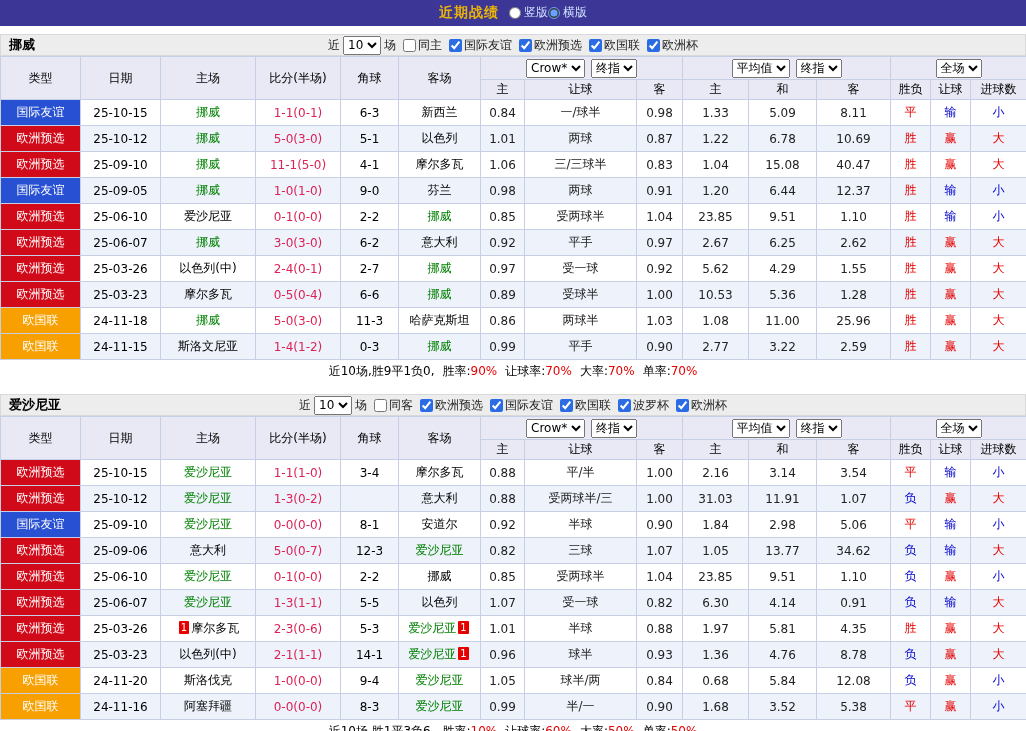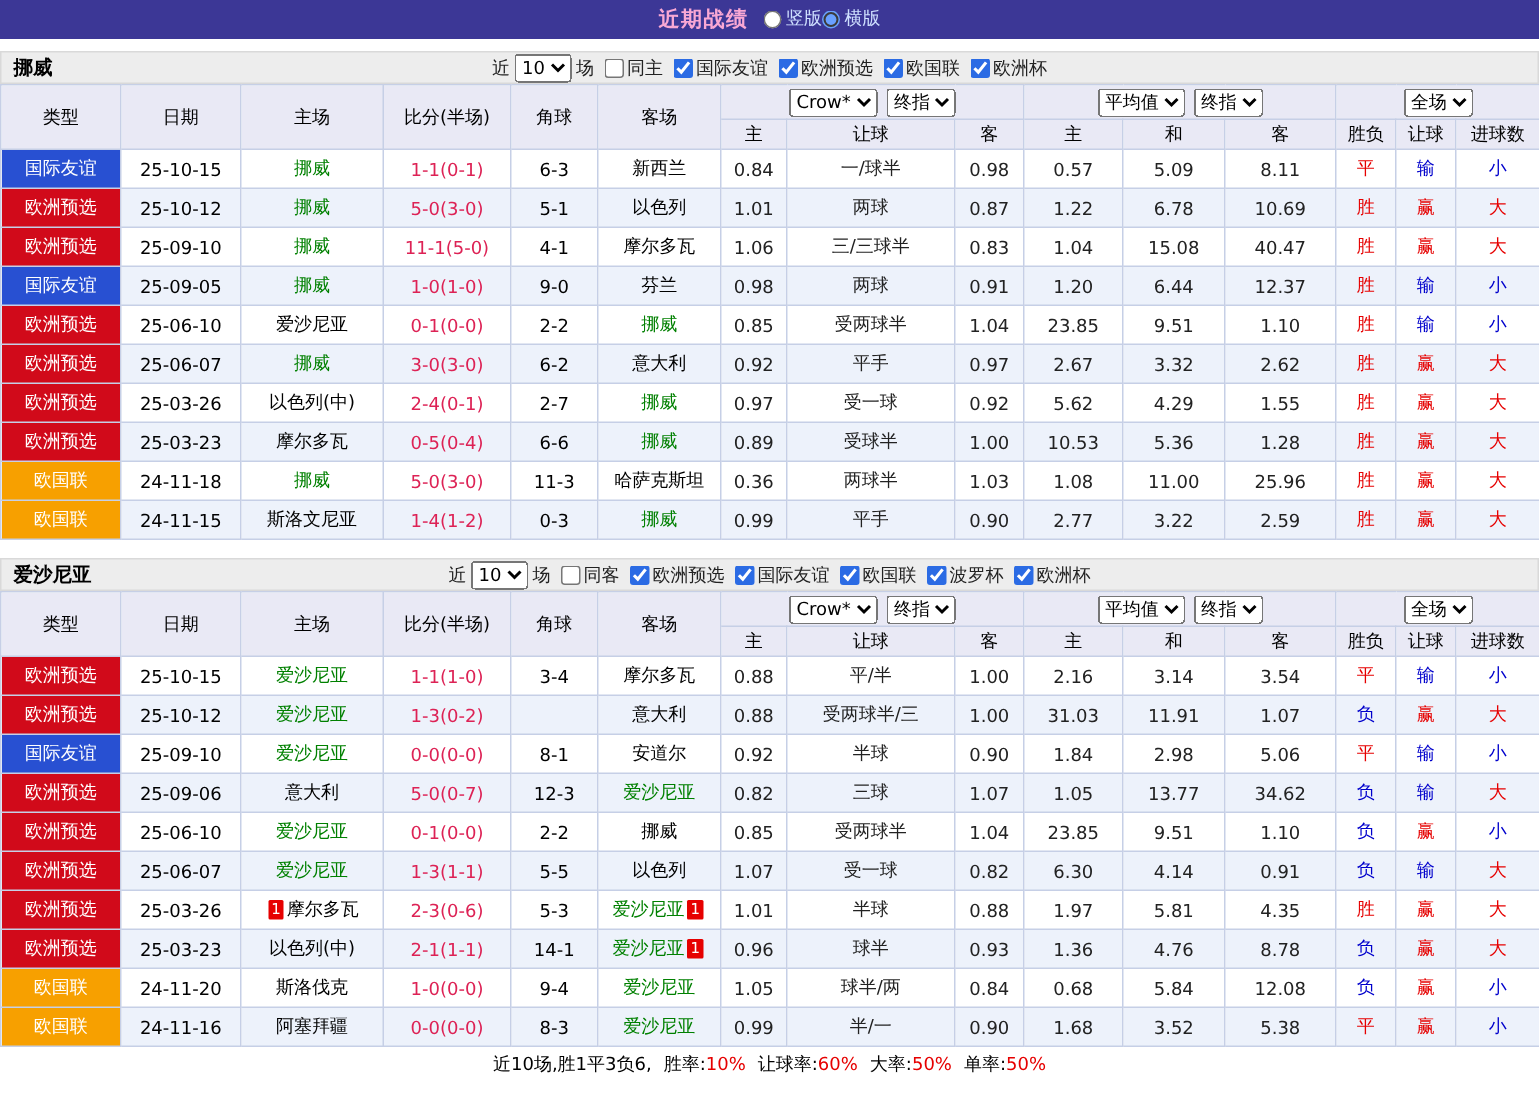--- a/index.html
+++ b/index.html
@@ -1,20 +1,20 @@
 <!DOCTYPE html>
 <html style="--topbar: #3c3796; --focal: #008000; --score: #dd2255; --pos: #e60000; --neg: #0000cc;"><head>
 <meta charset="utf-8">
 <style>
   * { box-sizing: border-box; margin: 0; padding: 0; }
   html, body { width: 1026px; background: #fff; }
   body { font-family: "DejaVu Sans", "Liberation Sans", sans-serif; font-size: 12px; color: #222; }
 
   .topbar { height: 26px; background: var(--topbar, #3c3796); display: flex; align-items: center; justify-content: center; gap: 10px; }
-  .topbar .title { color: #f9a8d4; font-weight: bold; font-size: 14px; letter-spacing: 1px; }
+  .topbar .title { color: #eab308; font-weight: bold; font-size: 14px; letter-spacing: 1px; }
   .topbar label { color: #cfe0ff; display: inline-flex; align-items: center; gap: 3px; cursor: pointer; }
   .topbar input[type=radio] { width: 12px; height: 12px; accent-color: #6aa0ff; margin: 0; }
 
   .section { margin-top: 8px; }
   .section + .section { margin-top: 12px; }
 
   .section-bar { position: relative; height: 22px; background: #ededed; border: 1px solid #d9d9d9; display: flex; align-items: center; }
   .team-name { position: absolute; left: 8px; font-weight: bold; font-size: 13px; color: #000; }
   .controls { margin: 0 auto; display: inline-flex; align-items: center; }
   .controls .cb { display: inline-flex; align-items: center; margin-left: 7px; cursor: pointer; }
@@ -131,21 +131,21 @@
           <tr>
             <td class="type" style="background:#2850d2">国际友谊</td>
             <td class="date">25-10-15</td>
             <td><span class="team focal">挪威</span></td>
             <td class="score">1-1(0-1)</td>
             <td class="corner">6-3</td>
             <td><span class="team">新西兰</span></td>
             <td>0.84</td>
             <td>一/球半</td>
             <td>0.98</td>
-            <td>0.57</td>
+            <td>1.33</td>
             <td>5.09</td>
             <td>8.11</td>
             <td class="t-red">平</td>
             <td class="t-blue">输</td>
             <td class="t-blue">小</td>
           </tr>
           <tr>
             <td class="type" style="background:#d10a1a">欧洲预选</td>
             <td class="date">25-10-12</td>
             <td><span class="team focal">挪威</span></td>
@@ -217,21 +217,21 @@
             <td class="type" style="background:#d10a1a">欧洲预选</td>
             <td class="date">25-06-07</td>
             <td><span class="team focal">挪威</span></td>
             <td class="score">3-0(3-0)</td>
             <td class="corner">6-2</td>
             <td><span class="team">意大利</span></td>
             <td>0.92</td>
             <td>平手</td>
             <td>0.97</td>
             <td>2.67</td>
-            <td>3.32</td>
+            <td>6.25</td>
             <td>2.62</td>
             <td class="t-red">胜</td>
             <td class="t-red">赢</td>
             <td class="t-red">大</td>
           </tr>
           <tr>
             <td class="type" style="background:#d10a1a">欧洲预选</td>
             <td class="date">25-03-26</td>
             <td><span class="team">以色列(中)</span></td>
             <td class="score">2-4(0-1)</td>
@@ -264,21 +264,21 @@
             <td class="t-red">赢</td>
             <td class="t-red">大</td>
           </tr>
           <tr>
             <td class="type" style="background:#f7a000">欧国联</td>
             <td class="date">24-11-18</td>
             <td><span class="team focal">挪威</span></td>
             <td class="score">5-0(3-0)</td>
             <td class="corner">11-3</td>
             <td><span class="team">哈萨克斯坦</span></td>
-            <td>0.36</td>
+            <td>0.86</td>
             <td>两球半</td>
             <td>1.03</td>
             <td>1.08</td>
             <td>11.00</td>
             <td>25.96</td>
             <td class="t-red">胜</td>
             <td class="t-red">赢</td>
             <td class="t-red">大</td>
           </tr>
           <tr>
@@ -293,20 +293,21 @@
             <td>0.90</td>
             <td>2.77</td>
             <td>3.22</td>
             <td>2.59</td>
             <td class="t-red">胜</td>
             <td class="t-red">赢</td>
             <td class="t-red">大</td>
           </tr>
         </tbody>
       </table>
+      <div class="summary"><span>近10场,胜9平1负0,</span><span class="slabel">胜率:</span><span class="t-red">90%</span><span class="slabel">让球率:</span><span class="t-red">70%</span><span class="slabel">大率:</span><span class="t-red">70%</span><span class="slabel">单率:</span><span class="t-red">70%</span></div>
     </div>
     <div class="section">
       <div class="section-bar">
         <span class="team-name">爱沙尼亚</span>
         <span class="controls">
           <span>近</span>
           <select class="sel"><option>10</option></select>
           <span>场</span>
           <label class="cb">
             <input type="checkbox" style="">

